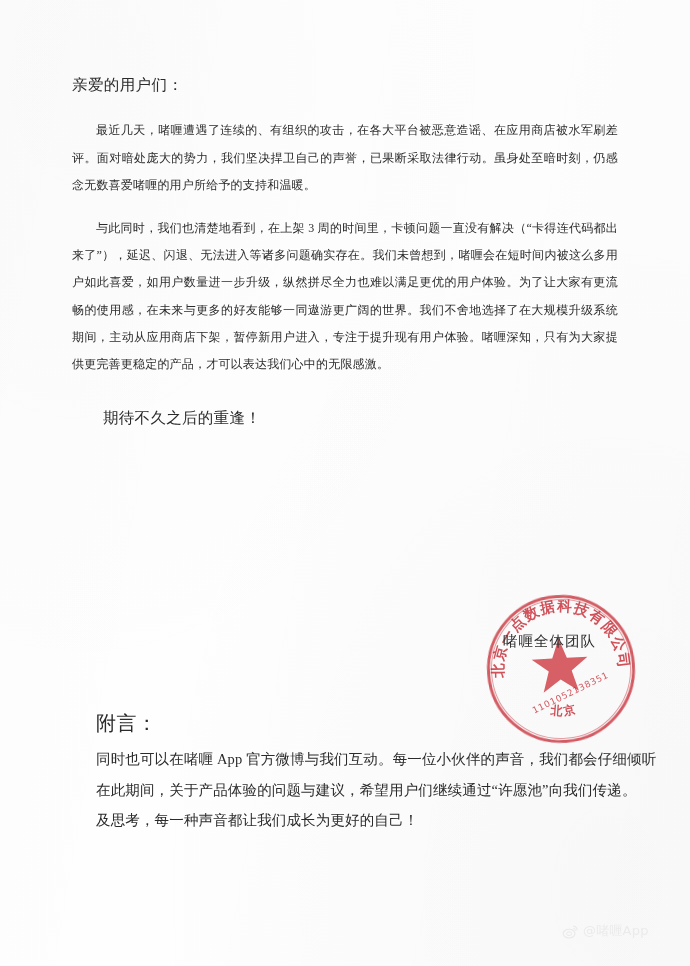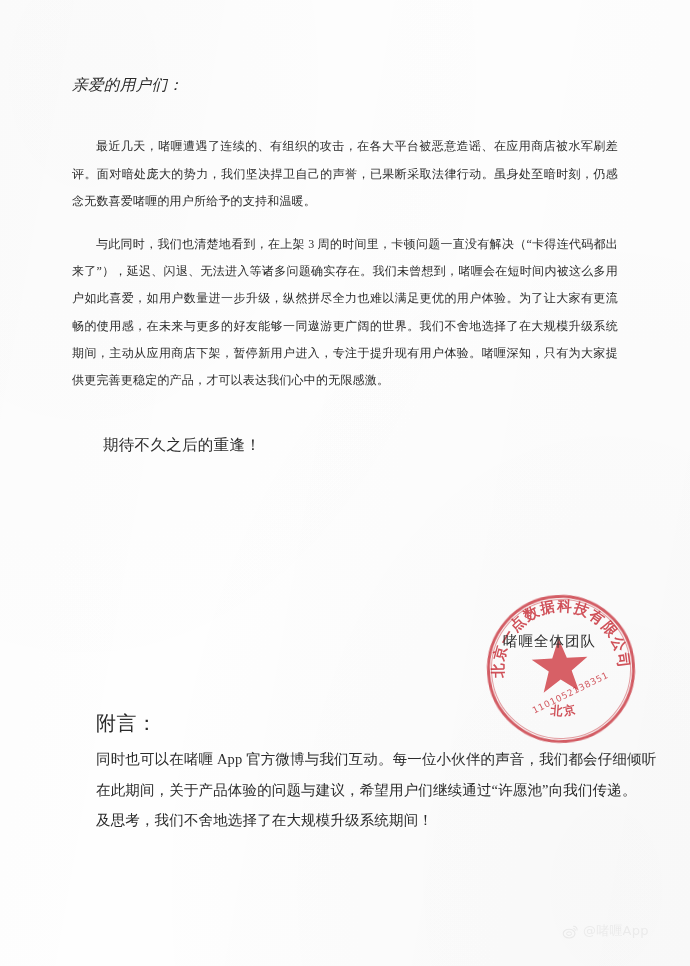--- a/index.html
+++ b/index.html
@@ -37,40 +37,39 @@
     position: absolute;
     left: 72px;
     top: 70px;
     width: 546px;
   }
 
   .salutation {
     font-size: 15.5px;
     line-height: 1.9;
     letter-spacing: 0.4px;
-    margin-bottom: 34px;
-    font-style: italic;
+    margin-bottom: 18px;
   }
 
   .para {
     font-size: 12px;
     line-height: 2.28;
     text-align: justify;
     text-justify: inter-ideograph;
     text-indent: 2em;
     letter-spacing: 0.2px;
     margin: 0 0 15px 0;
   }
 
   .closing {
     font-size: 15.5px;
     line-height: 2.2;
     text-indent: 2em;
     letter-spacing: 0.3px;
-    margin-top: 33px;
+    margin-top: 22px;
   }
 
   
   .sign-block {
     position: absolute;
     left: 470px;
     top: 588px;
     width: 170px;
     height: 175px;
   }
@@ -238,21 +237,21 @@
 
     <div class="seal-serial">1101052138351</div>
 
     <div class="signature">啫喱全体团队</div>
   </div>
 
   <div class="postscript">
     <div class="ps-title">附言：</div>
     <div class="ps-line">同时也可以在啫喱 App 官方微博与我们互动。每一位小伙伴的声音，我们都会仔细倾听</div>
     <div class="ps-line">在此期间，关于产品体验的问题与建议，希望用户们继续通过“许愿池”向我们传递。</div>
-    <div class="ps-line">及思考，我们不舍地选择了在大规模升级系统期间！</div>
+    <div class="ps-line">及思考，每一种声音都让我们成长为更好的自己！</div>
   </div>
 
   <div class="watermark">
     <svg class="wm-logo" viewBox="0 0 24 24">
       <ellipse cx="10" cy="15" rx="8.3" ry="6.1" fill="none" stroke="currentColor" stroke-width="1.6"></ellipse>
       <ellipse cx="10" cy="15" rx="3.6" ry="2.6" fill="none" stroke="currentColor" stroke-width="1.4"></ellipse>
       <path d="M 16.2 4.6 A 5.4 5.4 0 0 1 21.3 9.9" fill="none" stroke="currentColor" stroke-width="1.6" stroke-linecap="round"></path>
       <path d="M 16.6 7.9 A 2.6 2.6 0 0 1 18.9 10.2" fill="none" stroke="currentColor" stroke-width="1.5" stroke-linecap="round"></path>
     </svg>
     <span class="wm-text">@啫喱App</span>

